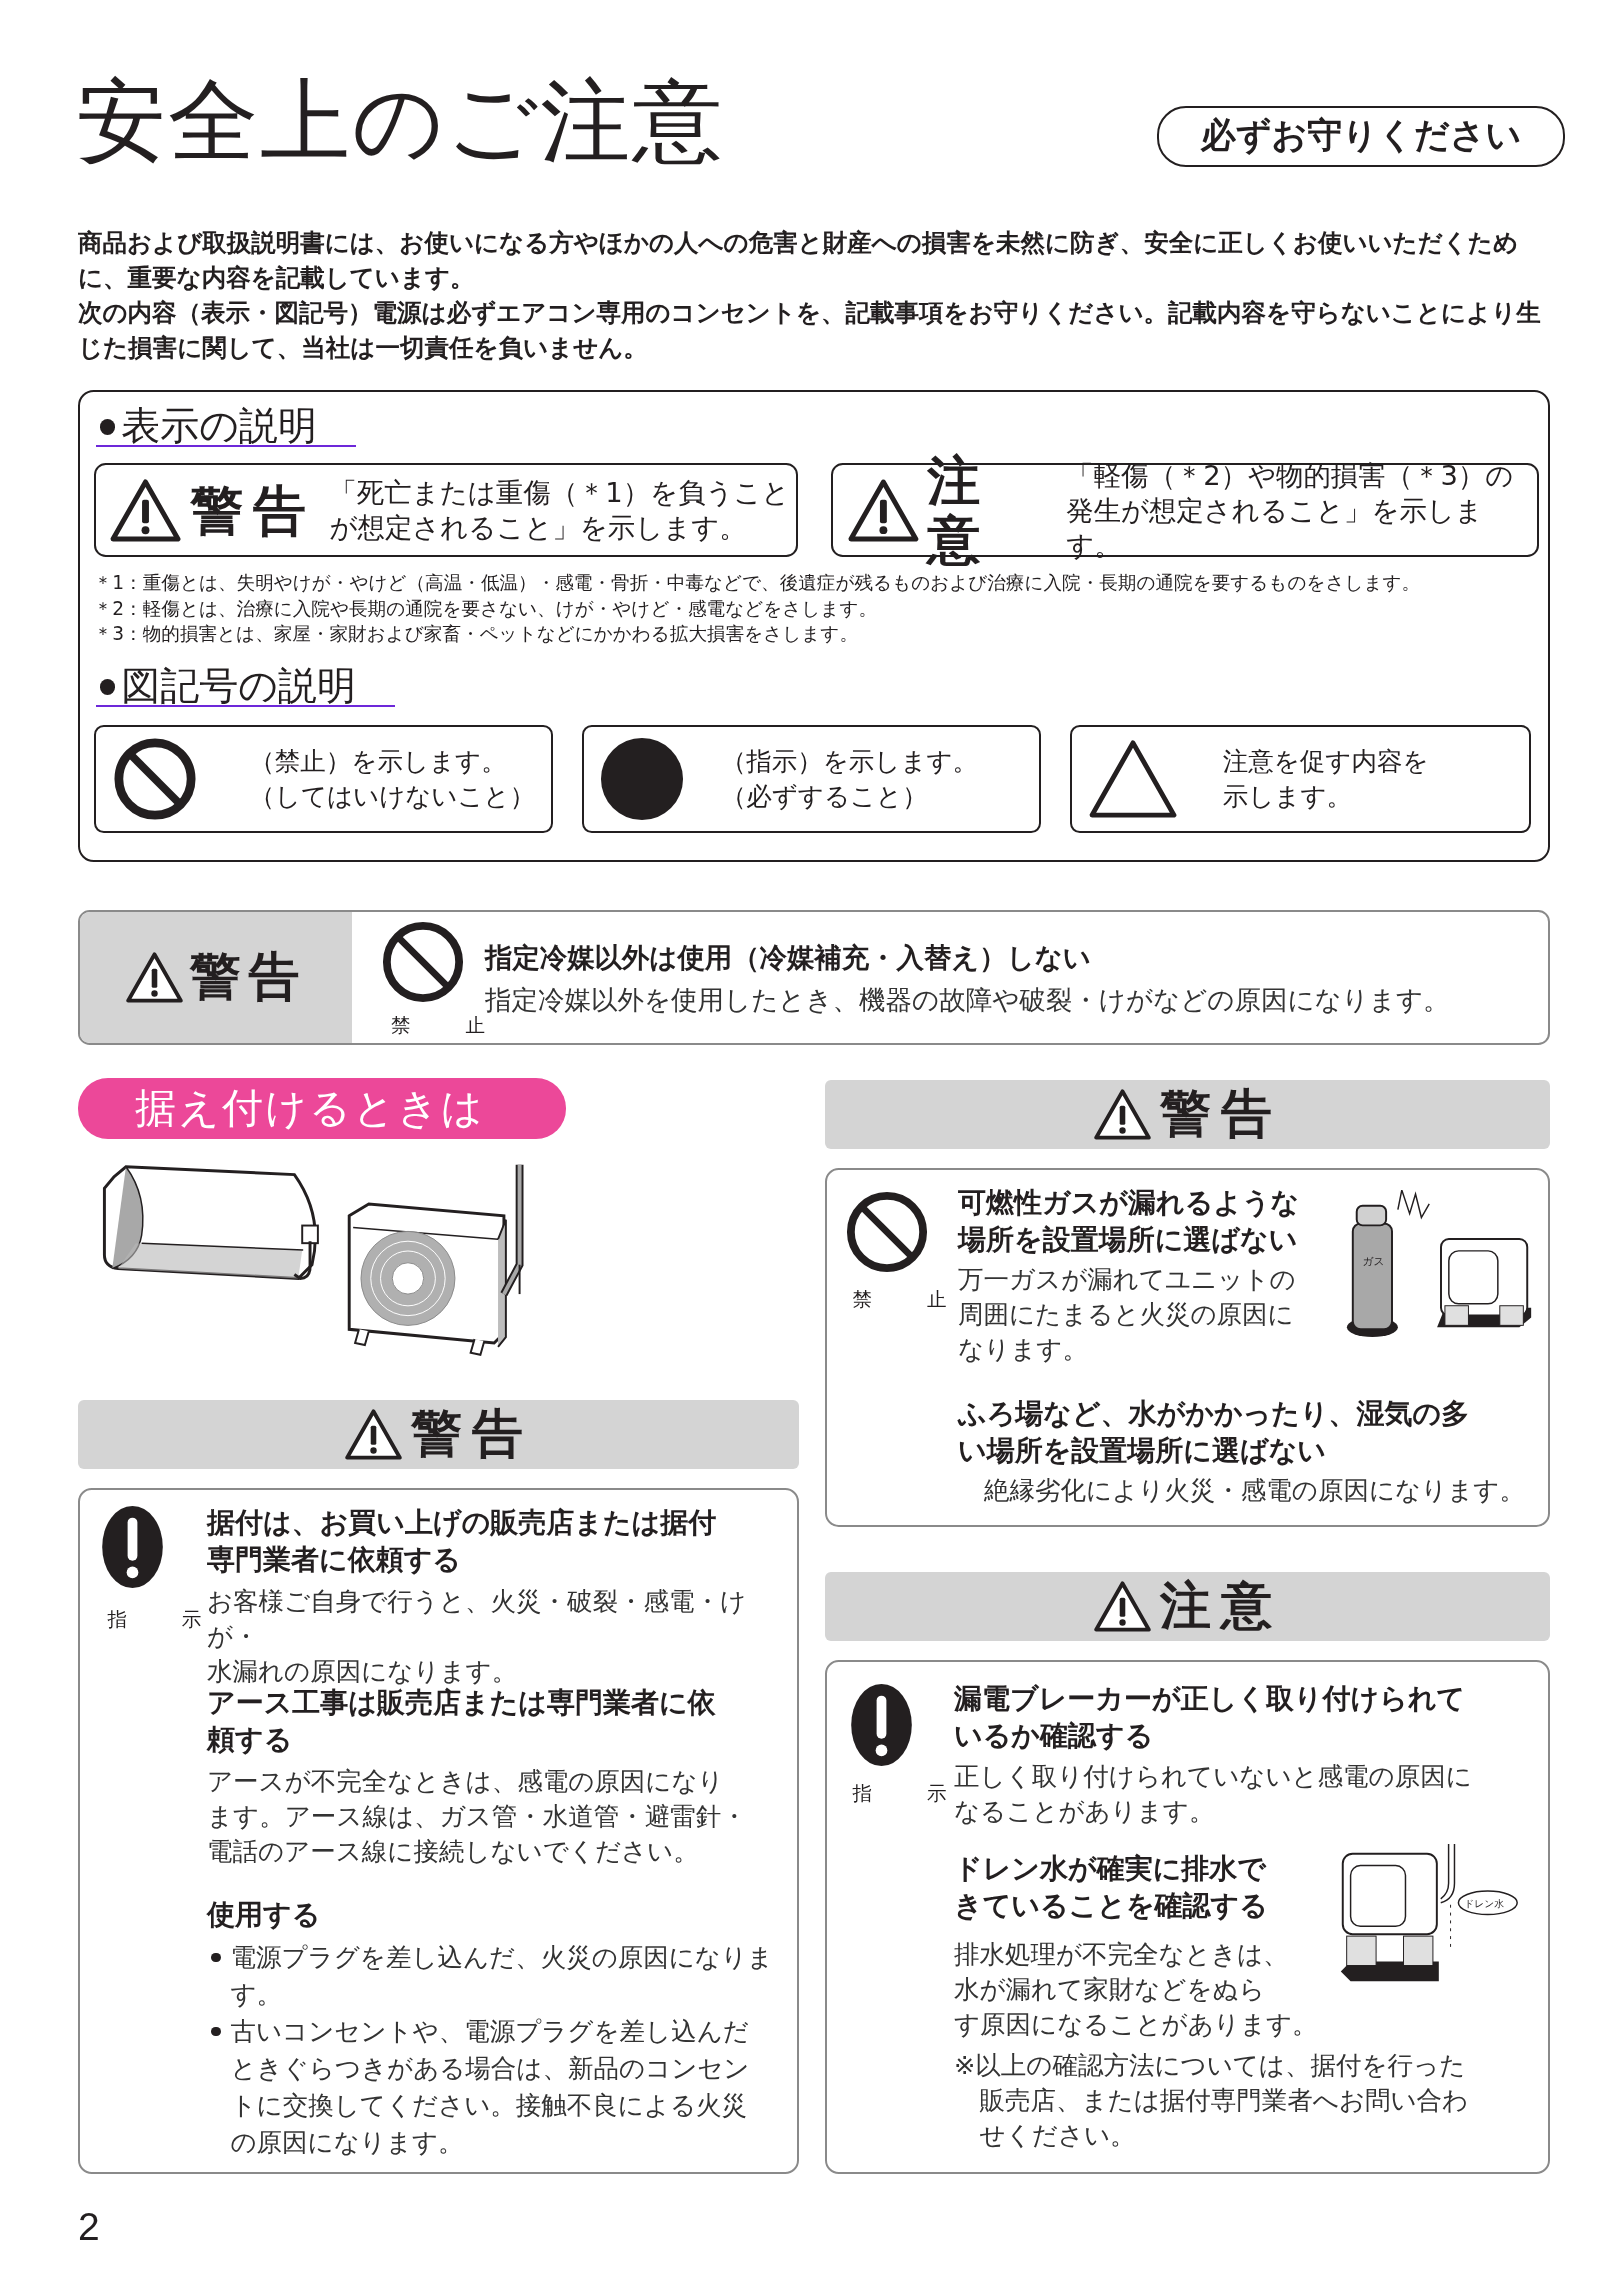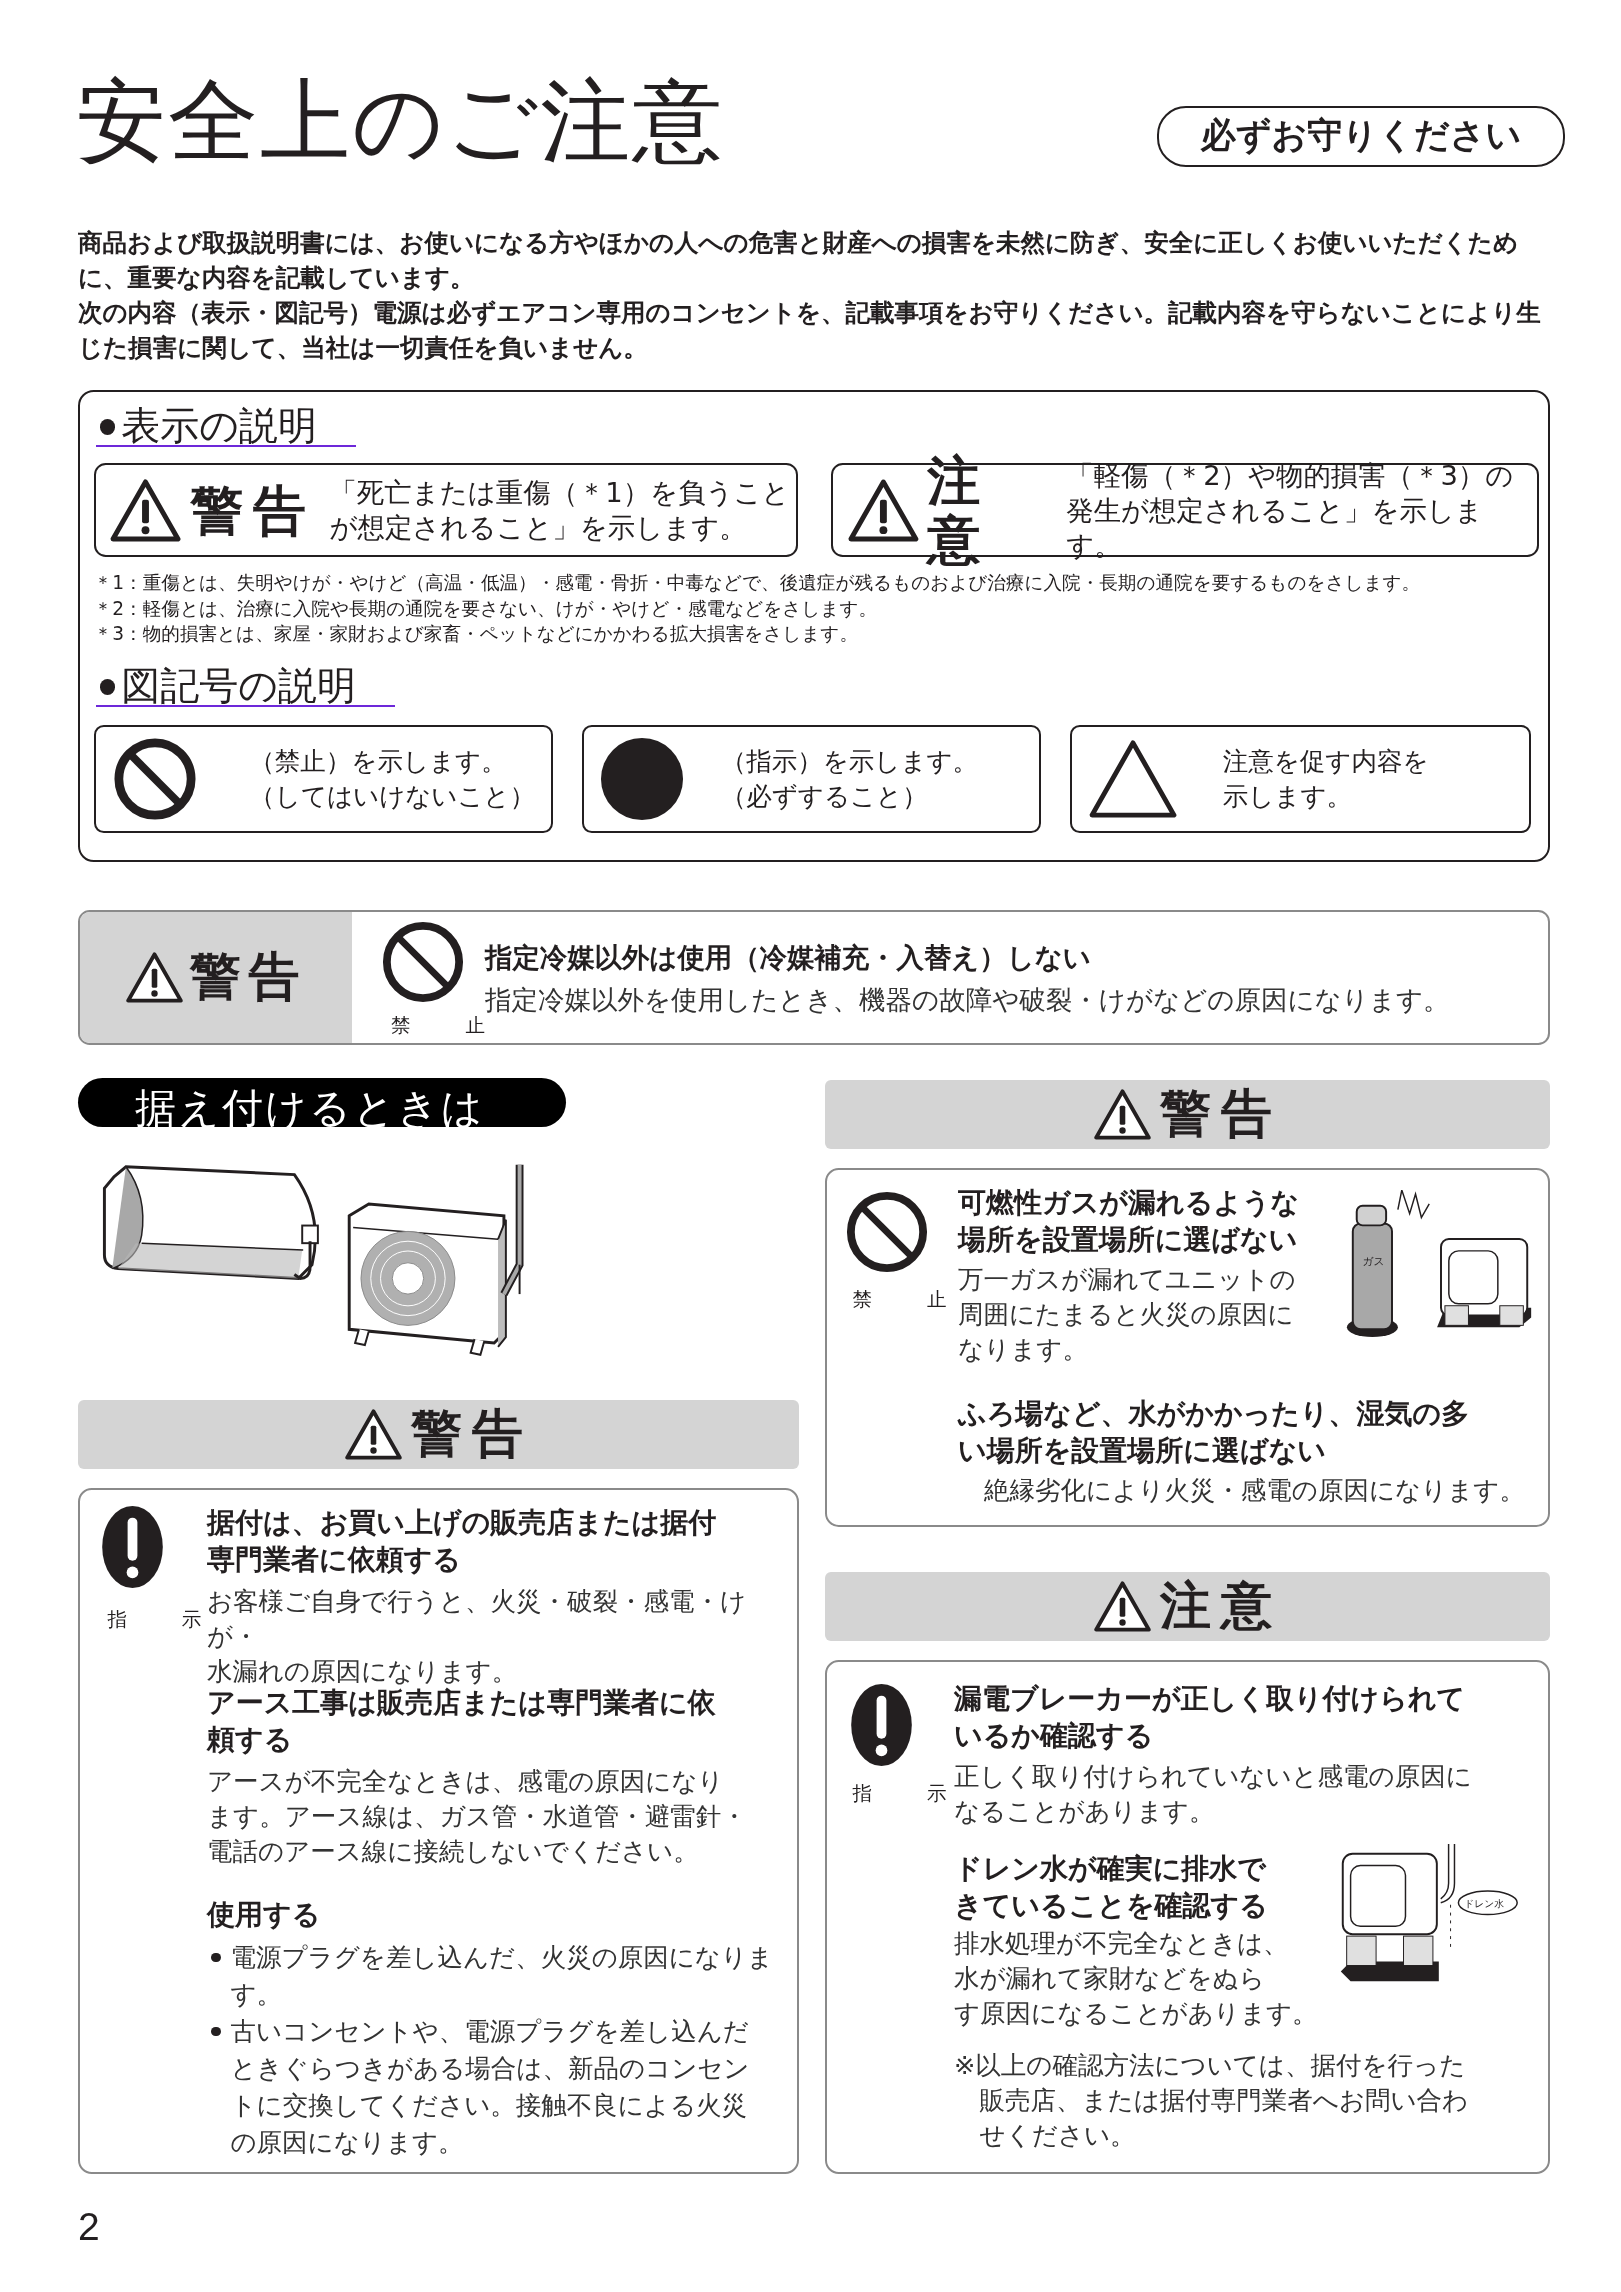--- a/index.html
+++ b/index.html
@@ -28,21 +28,21 @@
   
   .refrig { left: 78px; top: 910px; width: 1472px; height: 135px; border: 2px solid #8a8a8a; border-radius: 11.8px; overflow: hidden; display: flex; }
   .refrig-left { width: 272px; height: 100%; background: #d4d4d4; display: flex; align-items: center; justify-content: center; }
   .refrig-word { font-size: 51px; font-weight: bold; letter-spacing: 7.8px; margin-left: 5.9px; }
   .refrig-main { flex: 1; position: relative; }
   .caption-small { font-size: 19.6px; letter-spacing: 17.6px; }
   .bold-line { font-size: 27.4px; line-height: 37px; font-weight: bold; }
   .body-line { font-size: 26.5px; line-height: 37px; }
 
   
-  .section-pill { left: 78px; top: 1078px; width: 488px; height: 49px; background: #000000; color: #ffffff; border-radius: 30px; font-size: 41px; line-height: 61px; padding-left: 57px; letter-spacing: 2px; }
+  .section-pill { left: 78px; top: 1078px; width: 488px; height: 61px; background: #ec4899; color: #ffffff; border-radius: 30px; font-size: 41px; line-height: 61px; padding-left: 57px; letter-spacing: 2px; }
 
   .band { background: #d4d4d4; border-radius: 5.9px; display: flex; align-items: center; justify-content: center; }
   .band-word { font-size: 51px; font-weight: bold; letter-spacing: 9.8px; margin-left: 7.8px; }
 
   .panel { border: 2.9px solid #8a8a8a; border-radius: 13.7px; }
   .txt { position: absolute; }
   .h { font-size: 28px; line-height: 37px; font-weight: bold; }
   .b { font-size: 25.5px; line-height: 35px; color: #333; }
   .bullet { display: flex; font-size: 25.5px; line-height: 37px; color: #333; }
   .bullet .bd { width: 9.8px; height: 9.8px; background:#231f20; border-radius:50%; margin: 13.7px 9.8px 0 3.9px; flex-shrink:0; }
@@ -295,21 +295,21 @@
   <div class="txt" style="left:127px; top:17.6px; width:588px;">
     <div class="h">漏電ブレーカーが正しく取り付けられて</div>
     <div class="h">いるか確認する</div>
     <div class="b" style="margin-top:5.9px;">正しく取り付けられていないと感電の原因に</div>
     <div class="b">なることがあります。</div>
   </div>
 
   <div class="txt" style="left:127px; top:188px; width:392px;">
     <div class="h">ドレン水が確実に排水で</div>
     <div class="h">きていることを確認する</div>
-    <div class="b" style="margin-top:2px;">排水処理が不完全なときは、</div>
+    <div class="b" style="margin-top:13px;">排水処理が不完全なときは、</div>
     <div class="b">水が漏れて家財などをぬら</div>
     <div class="b">す原因になることがあります。</div>
   </div>
 
   <svg class="abs" style="left:504px; top:182px;" width="196" height="147" viewBox="0 0 200 150">
     <path d="M10,130 L20,140 L110,140 L110,120 L20,120 Z" fill="#231f20"></path>
     <rect x="12" y="10" width="96" height="82" rx="10" fill="#fff" stroke="#231f20" stroke-width="2"></rect>
     <rect x="20" y="22" width="56" height="62" rx="10" fill="none" stroke="#231f20" stroke-width="1.5"></rect>
     <rect x="16" y="94" width="30" height="30" fill="#e0e0e0" stroke="#231f20"></rect>
     <rect x="74" y="94" width="30" height="30" fill="#e0e0e0" stroke="#231f20"></rect>

